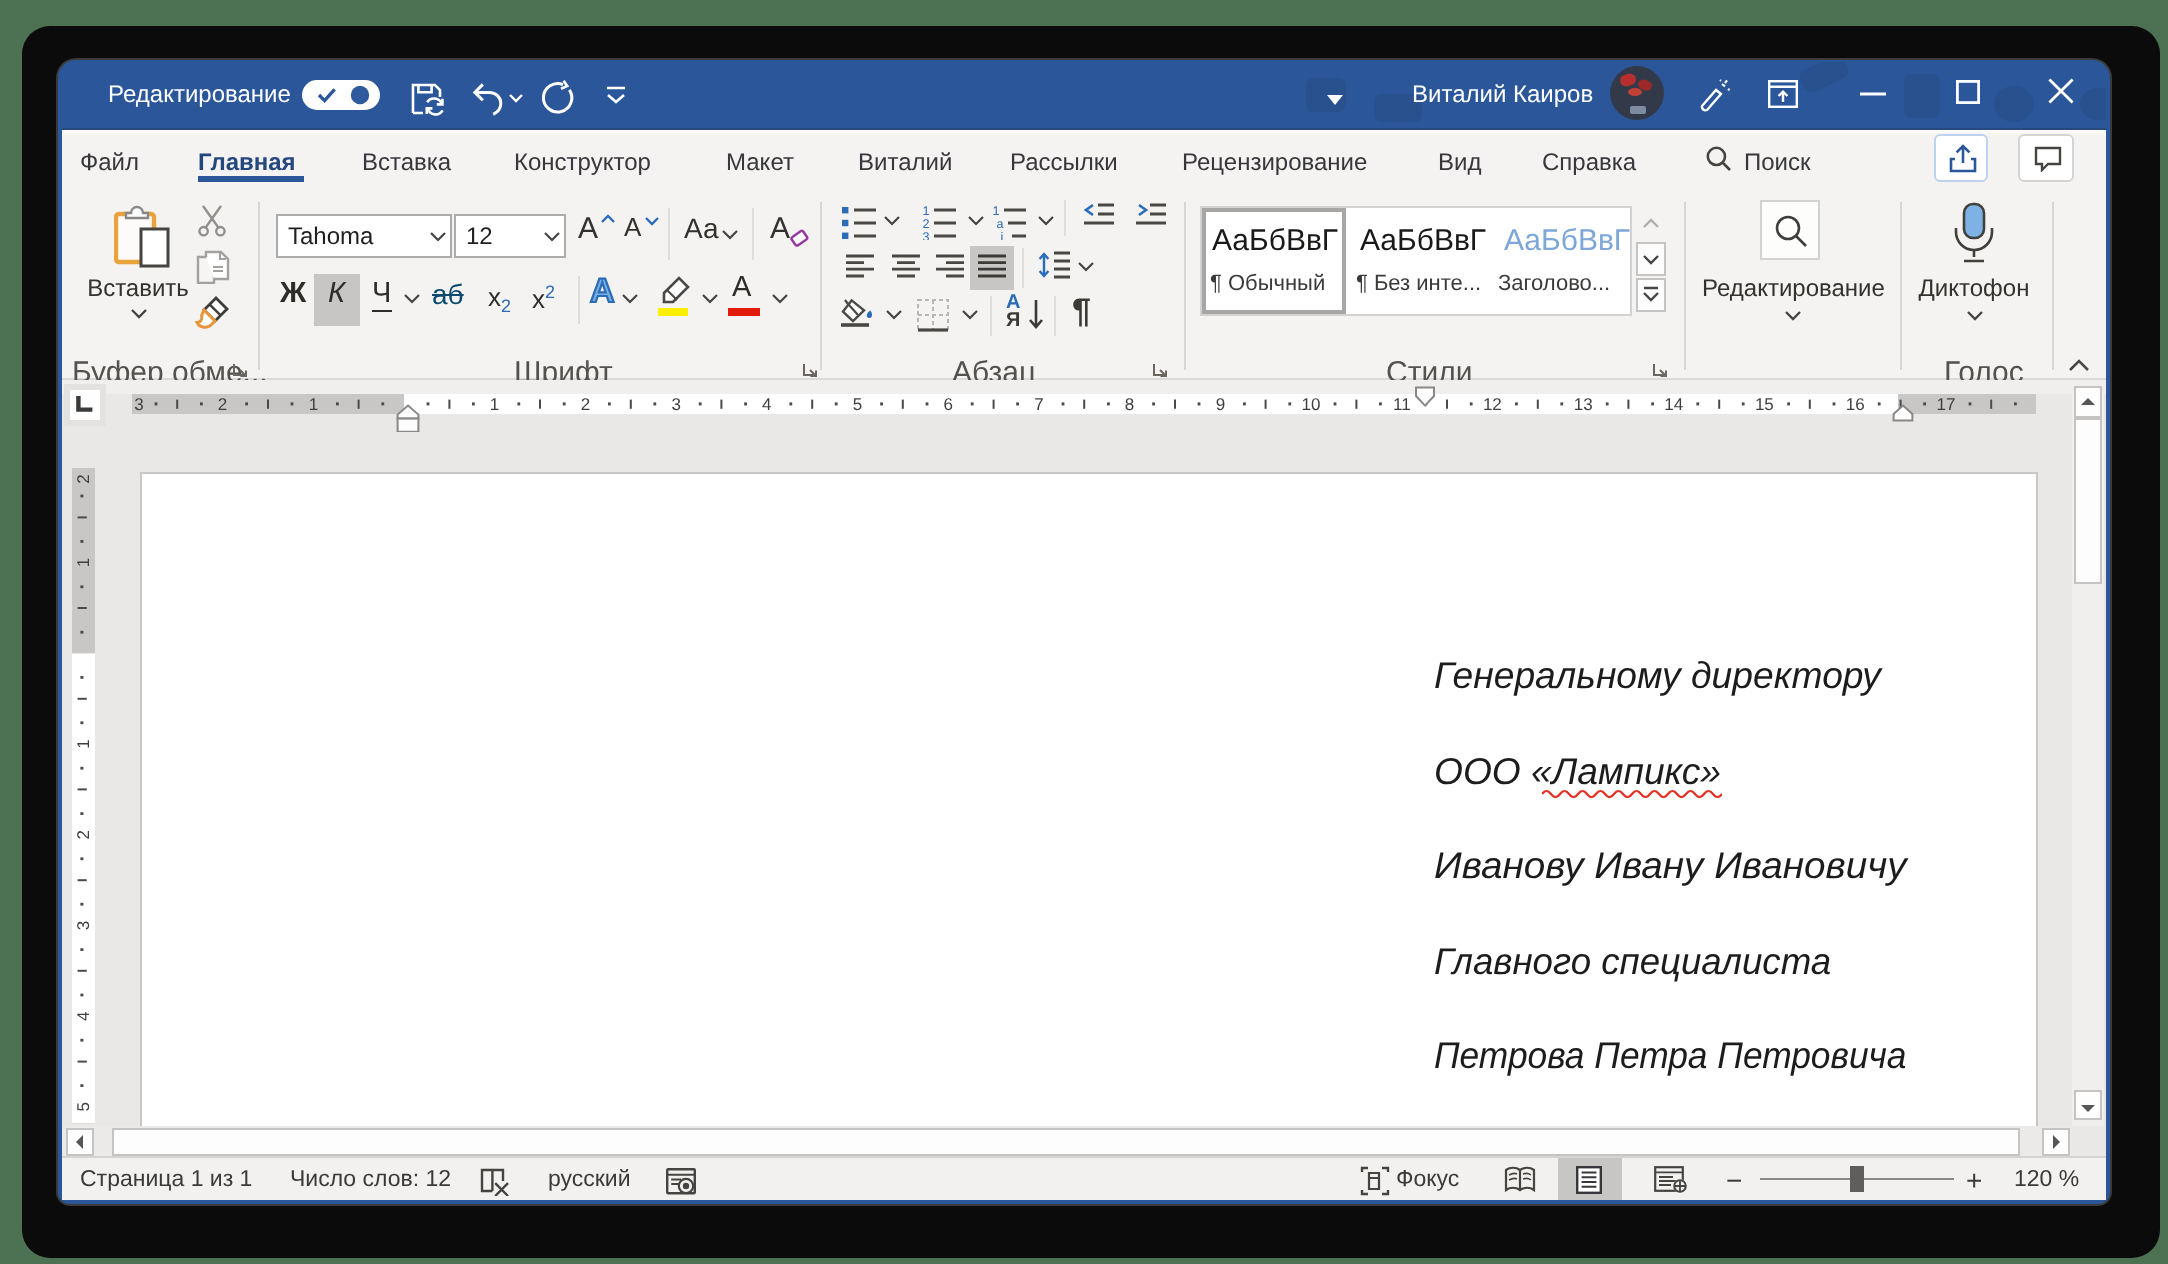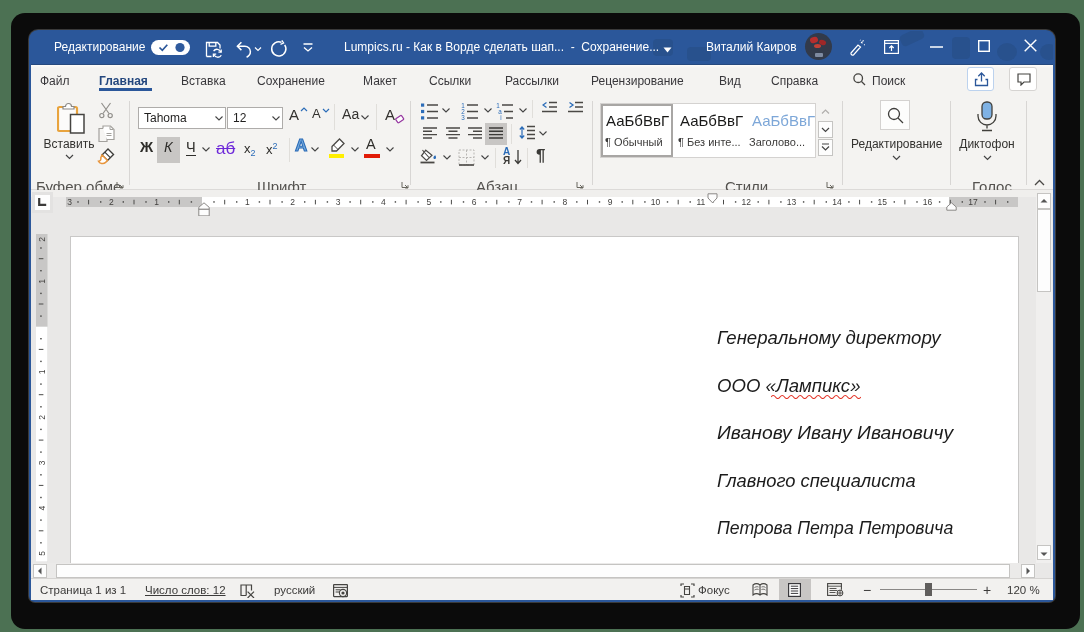--- a/index.html
+++ b/index.html
@@ -76,21 +76,20 @@
   <svg class="abs" style="left:239px; top:9px;" width="18" height="18" viewBox="0 0 18 18">
     <path d="M11.5 2.3 a7.1 7.1 0 1 0 3.2 2.6" stroke="#fff" stroke-width="1.5" fill="none"></path>
     <path d="M11.8 0.4 L13.6 3 l-3.1 1.4" stroke="#fff" stroke-width="1.3" fill="none"></path>
   </svg>
 
   <svg class="abs" style="left:272px; top:12px;" width="10" height="9" viewBox="0 0 10 9">
       <path d="M0.5 1 h9" stroke="#fff" stroke-width="1.3" fill="none"></path>
       <path d="M1 4.5 l4 3.5 l4-3.5" stroke="#fff" stroke-width="1.3" fill="none"></path>
     </svg>
 
-  <div class="abs tbtxt" style="left:313px; top:9px;">Lumpics.ru - Как в Ворде сделать шап...&nbsp; -&nbsp; Сохранение...</div>
   <svg class="abs" style="left:632px; top:16px;" width="9" height="6" viewBox="0 0 9 6">
       <path d="M0.5 0.5 h8 L4.5 5.5 z" fill="#fff"></path>
     </svg>
 
   <div class="abs tbtxt" style="left:675px; top:9px;">Виталий Каиров</div>
   <div class="abs" style="left:774px; top:2px; width:27px; height:27px; border-radius:50%; background:#323a4a; overflow:hidden;">
     <div class="abs" style="left:5px; top:4px; width:8px; height:6px; background:#b62e2e; border-radius:45%; transform:rotate(-15deg);"></div>
     <div class="abs" style="left:14px; top:7px; width:7px; height:5px; background:#9e2727; border-radius:45%; transform:rotate(20deg);"></div>
     <div class="abs" style="left:9px; top:11px; width:7px; height:4px; background:#c24136; border-radius:50%;"></div>
     <div class="abs" style="left:10px; top:20px; width:8px; height:4px; background:#7e8aa0; border-radius:1px;"></div>
@@ -116,23 +115,23 @@
   <svg class="abs" style="left:993px; top:8px;" width="13" height="13" viewBox="0 0 13 13">
       <path d="M0.7 0.7 L12.3 12.3 M12.3 0.7 L0.7 12.3" stroke="#fff" stroke-width="1.4"></path>
     </svg>
 </div>
 
 <div class="abs tabrow">
   <div class="tab" style="left:9px;">Файл</div>
   <div class="tab" style="left:68px; color:#24477e; font-weight:700;">Главная</div>
   <div class="abs" style="left:68px; top:23px; width:53px; height:3px; background:#2b579a;"></div>
   <div class="tab" style="left:150px;">Вставка</div>
-  <div class="tab" style="left:226px;">Сохранение</div>
+  <div class="tab" style="left:226px;">Конструктор</div>
   <div class="tab" style="left:332px;">Макет</div>
-  <div class="tab" style="left:398px;">Ссылки</div>
+  <div class="tab" style="left:398px;">Виталий</div>
   <div class="tab" style="left:474px;">Рассылки</div>
   <div class="tab" style="left:560px;">Рецензирование</div>
   <div class="tab" style="left:688px;">Вид</div>
   <div class="tab" style="left:740px;">Справка</div>
   <svg class="abs" style="left:822px; top:8px;" width="13" height="13" viewBox="0 0 13 13">
       <circle cx="5.2" cy="5.2" r="4.3" stroke="#454441" stroke-width="1.3" fill="none"></circle>
       <path d="M8.5 8.5 L12 12" stroke="#454441" stroke-width="1.3"></path>
     </svg>
   <div class="tab" style="left:841px;">Поиск</div>
 
@@ -220,21 +219,21 @@
       <rect x="1" y="4" width="7" height="5" rx="1" transform="rotate(-35 4 6)" stroke="#9637a0" stroke-width="1.2" fill="#fff"></rect>
     </svg>
 
   <div class="abs" style="left:109px; top:43px; font-size:14.5px; font-weight:700; color:#2e2d2a;">Ж</div>
   <div class="abs" style="left:126px; top:41px; width:23px; height:26px; background:#c8c6c4;"></div>
   <div class="abs" style="left:133px; top:43px; font-size:14.5px; font-style:italic; color:#2e2d2a;">К</div>
   <div class="abs" style="left:155px; top:43px; font-size:14.5px; color:#2e2d2a; border-bottom:1.5px solid #2e2d2a; line-height:16px;">Ч</div>
   <svg class="chev" style="left:171px; top:51px;" viewBox="0 0 8 5">
       <path d="M0.5 0.5 L4 4 L7.5 0.5" stroke="#444" stroke-width="1.1" fill="none"></path>
     </svg>
-  <div class="abs" style="left:185px; top:43px; font-size:17px; color:#6d28d9; text-decoration:line-through;">аб</div>
+  <div class="abs" style="left:185px; top:43px; font-size:14px; color:#0c4a6e; text-decoration:line-through;">аб</div>
   <div class="abs" style="left:213px; top:45px; font-size:13px; color:#2e2d2a;">x<span style="font-size:9px; color:#2b6cb8; vertical-align:-3px;">2</span></div>
   <div class="abs" style="left:235px; top:45px; font-size:13px; color:#2e2d2a;">x<span style="font-size:9px; color:#2b6cb8; vertical-align:5px;">2</span></div>
   <div class="abs" style="left:258px; top:42px; width:1px; height:24px; background:#e0deda;"></div>
   <div class="abs" style="left:264px; top:40px; font-size:17px; font-weight:700; color:#7aaede; -webkit-text-stroke:1.1px #2b6cb8;">А</div>
   <svg class="chev" style="left:280px; top:51px;" viewBox="0 0 8 5">
       <path d="M0.5 0.5 L4 4 L7.5 0.5" stroke="#444" stroke-width="1.1" fill="none"></path>
     </svg>
 
   <svg class="abs" style="left:296px; top:41px;" width="19" height="22" viewBox="0 0 19 22">
     <path d="M5 9.5 L12.5 2 l4.5 4.5 L9.5 14 L5 14 z" stroke="#4a4845" stroke-width="1.3" fill="#fff"></path>
@@ -360,21 +359,21 @@
   <div class="abs sbtn" style="left:787px; top:25px; width:15px; height:17px;">
       <svg width="9" height="6" viewBox="0 0 9 6" style="margin:5px auto 0; display:block;">
         <path d="M1 1 L4.5 4.5 L8 1" stroke="#444" stroke-width="1.2" fill="none"></path>
       </svg>
     </div>
   <div class="abs sbtn" style="left:787px; top:43px; width:15px; height:17px;">
       <svg width="9" height="9" viewBox="0 0 9 9" style="margin:3px auto 0; display:block;">
         <path d="M1 1 h7 M1 3.5 L4.5 7 L8 3.5" stroke="#444" stroke-width="1.2" fill="none"></path>
       </svg>
     </div>
-  <div class="glabel" style="left:662px;margin-left:32px;">Стили</div>
+  <div class="glabel" style="left:662px;">Стили</div>
   <svg class="launcher" style="left:795px;" width="8" height="8" viewBox="0 0 8 8">
       <path d="M1 1 v5.5 h5.5" stroke="#69675f" stroke-width="1" fill="none"></path>
       <path d="M4 4 l3 3 M7 4.2 V7 h-2.8" stroke="#69675f" stroke-width="1" fill="none"></path>
     </svg>
 
   <div class="abs" style="left:849px; top:4px; width:30px; height:30px; background:#fdfdfc; border:1px solid #d4d2d0;">
     <svg width="17" height="17" viewBox="0 0 17 17" style="margin:6px auto 0; display:block;">
         <circle cx="7" cy="7" r="5.5" stroke="#3f3e3b" stroke-width="1.3" fill="none"></circle>
         <path d="M11 11 L16 16" stroke="#3f3e3b" stroke-width="1.3"></path>
       </svg>
@@ -570,21 +569,21 @@
   </div>
 <div class="abs sbtn" style="left:56px; top:564px; width:954px; height:14px;"></div>
 <div class="abs sbtn" style="left:1021px; top:564px; width:14px; height:14px;">
     <svg width="12" height="12" viewBox="0 0 12 12">
       <path d="M4.5 2.5 L8 6 l-3.5 3.5 z" fill="#555"></path>
     </svg>
   </div>
 
 <div class="abs statusbar" id="statusbar">
   <div class="st" style="left:9px;">Страница 1 из 1</div>
-  <div class="st" style="left:114px;text-decoration:underline;">Число слов: 12</div>
+  <div class="st" style="left:114px;">Число слов: 12</div>
   <svg class="abs" style="left:209px; top:5px;" width="15" height="14" viewBox="0 0 15 14">
       <path d="M6.2 1 H1 v10.5 h5.2 M6.2 1 h5.3 v5.5 M6.2 1 v10.5" stroke="#454441" stroke-width="1.2" fill="none"></path>
       <path d="M7.6 7.6 L14 14 M14 7.6 L7.6 14" stroke="#454441" stroke-width="1.2"></path>
     </svg>
   <div class="st" style="left:243px;">русский</div>
   <svg class="abs" style="left:302px; top:5px;" width="15" height="14" viewBox="0 0 15 14">
       <rect x="0.6" y="0.6" width="13.8" height="12" rx="0.5" stroke="#454441" stroke-width="1.2" fill="none"></rect>
       <path d="M0.6 3.4 h13.8 M2.6 5.8 h5 M2.6 8 h4" stroke="#454441" stroke-width="1"></path>
       <circle cx="10" cy="9" r="3.6" fill="#f2f1ef" stroke="#454441" stroke-width="1.1"></circle>
       <circle cx="10" cy="9" r="1.6" fill="#454441"></circle>

